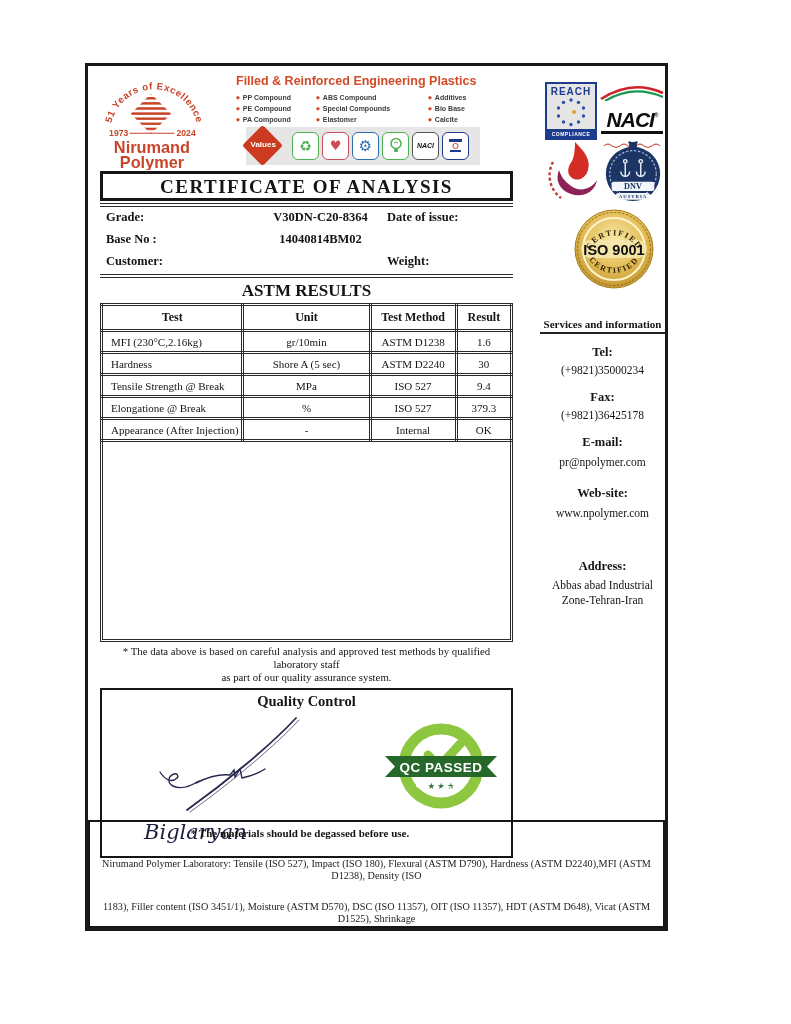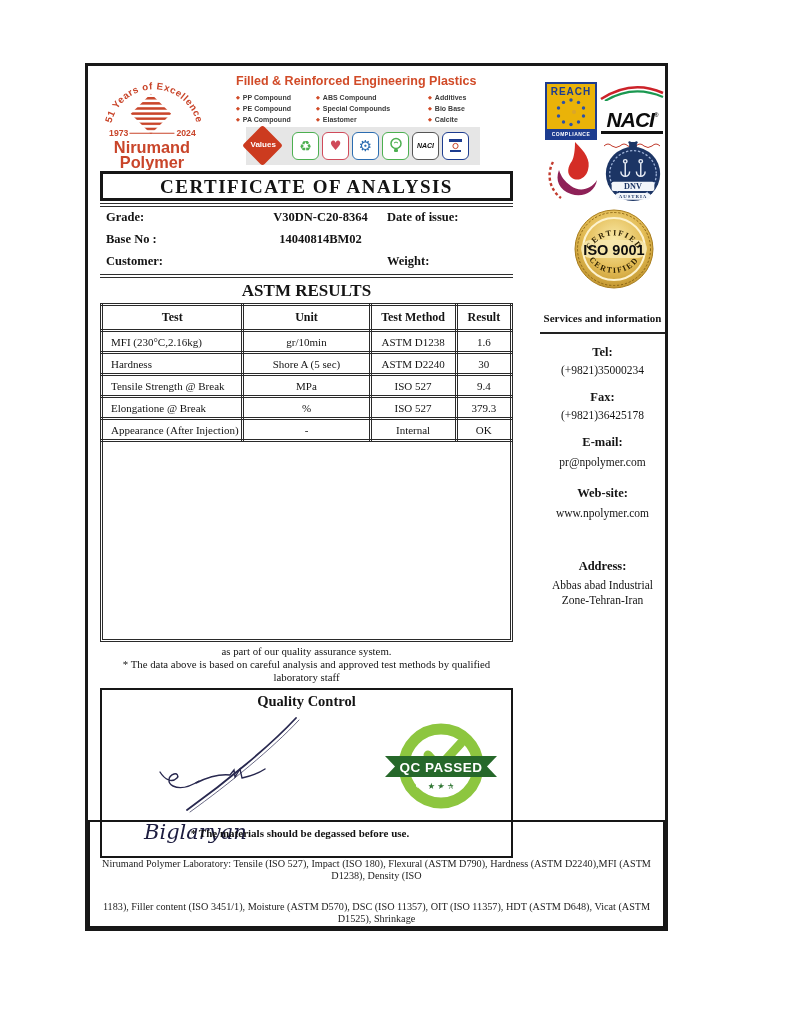--- a/index.html
+++ b/index.html
@@ -21,34 +21,34 @@
   .values-icons { position:absolute; left:46px; top:4.5px; display:flex; gap:3px; }
   .vtile { width:27px; height:28px; background:#fff; border-radius:6px; display:flex; align-items:center; justify-content:center; border:1.6px solid #999; }
   .vt-recycle { border-color:#4caf50; color:#4caf50; font:14px "DejaVu Sans", sans-serif; }
   .vt-care { border-color:#d04a5a; color:#d04a5a; font:13px "DejaVu Sans", sans-serif; }
   .vt-gear { border-color:#2b6cb0; color:#2b6cb0; font:15px "DejaVu Sans", sans-serif; }
   .vt-bulb { border-color:#4caf50; }
   .vt-naci { border-color:#555; color:#111; font:italic bold 7px "Liberation Sans", sans-serif; }
   .vt-std { border-color:#1d3c8f; }
 
   
-  .reach { position:absolute; left:457px; top:16px; width:52px; height:58px; border:2px solid #1d3c8f; background:#eab308; display:flex; flex-direction:column; align-items:center; }
+  .reach { position:absolute; left:457px; top:16px; width:52px; height:58px; border:2px solid #1d3c8f; background:#e5e5e5; display:flex; flex-direction:column; align-items:center; }
   .reach-title { font:bold 10px "Liberation Sans", sans-serif; color:#1d3c8f; letter-spacing:1px; margin-top:2px; }
   .reach-bar { margin-top:auto; width:100%; background:#1d3c8f; color:#fff; font:bold 5px "Liberation Sans", sans-serif; text-align:center; padding:1.5px 0; letter-spacing:0.5px; }
   .naci { position:absolute; left:511px; top:19px; width:66px; height:56px; text-align:center; }
   .naci-title { font:italic bold 21px "Liberation Sans", sans-serif; color:#0c0c0c; line-height:20px; letter-spacing:-1px; }
   .naci-reg { font-size:6px; vertical-align:10px; }
   .naci-bar { height:2.5px; background:#111; margin:1px 2px 1px; }
   .flame-badge { position:absolute; left:457px; top:74px; width:58px; height:64px; }
   .dnv-badge { position:absolute; left:514px; top:75px; width:62px; height:64px; }
   .iso-badge { position:absolute; left:486px; top:139px; width:80px; height:88px; }
 
   
   .sidebar { position:absolute; left:452px; top:246px; width:125px; text-align:center; color:#141414; }
-  .services { font:bold 11px "Liberation Serif", serif; padding-bottom:8px; border-bottom:2px solid #222; }
+  .services { font:bold 11px "Liberation Serif", serif; padding-bottom:2px; border-bottom:2px solid #222;margin-top:6px; }
   .contact { margin-top:14px; }
   .contact .clabel { font:bold 12.5px "Liberation Serif", serif; }
   .contact .cvalue { font:11.5px "Liberation Serif", serif; margin-top:4px; }
   .contact-tel { margin-top:11px; }
   .contact-email .cvalue, .contact-web .cvalue { margin-top:6px; }
   .contact-web { margin-top:18px; }
   .contact-address { margin-top:40px; }
   .contact-address .cvalue { line-height:15px; }
 
   
@@ -326,22 +326,22 @@
           <td>-</td>
           <td>Internal</td>
           <td>OK</td>
         </tr>
       </tbody>
     </table>
 
     <div class="empty-box"></div>
 
     <div class="footnote">
+      <div>* The data  above is based on careful analysis and approved test methods by qualified laboratory staff</div>
       <div>as part of our quality assurance system.</div>
-      <div>* The data  above is based on careful analysis and approved test methods by qualified laboratory staff</div>
     </div>
 
     <div class="qc-box">
       <div class="qc-title">Quality Control</div>
 
       <svg class="signature" width="185" height="104" viewBox="0 0 185 104">
         <g stroke="#28284f" fill="none" stroke-linecap="round">
           <path d="M166,6 C140,34 96,70 57,98" stroke-width="1.8"></path>
           <path d="M169,8 C143,36 99,72 60,100" stroke-width="0.7"></path>
           <path d="M30,60 c5,8 12,11 17,6 c2,-2 0,-5 -3,-4 c-6,2 -7,9 -1,12 c8,4 18,0 26,-5" stroke-width="1.4"></path>

